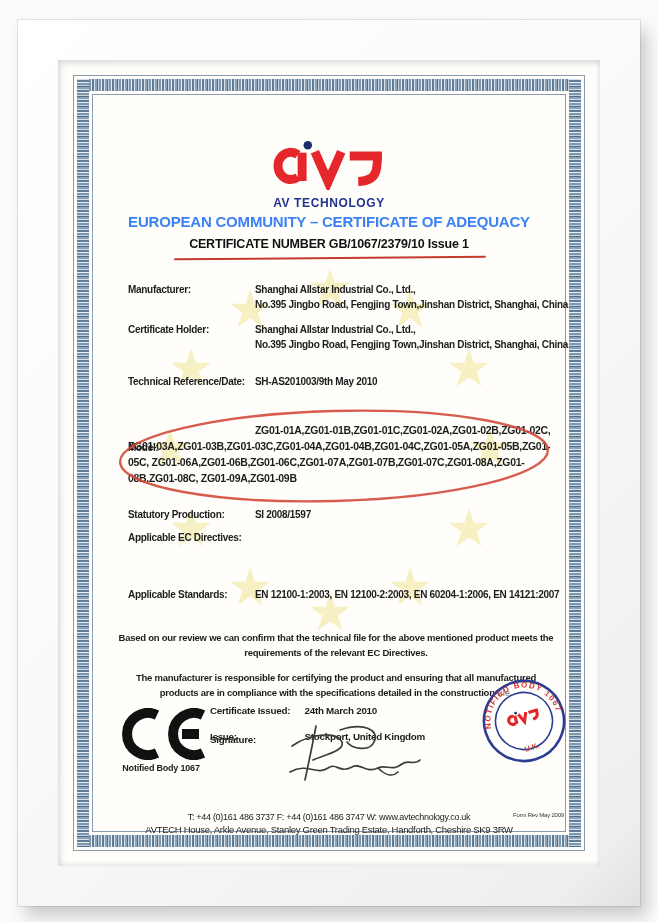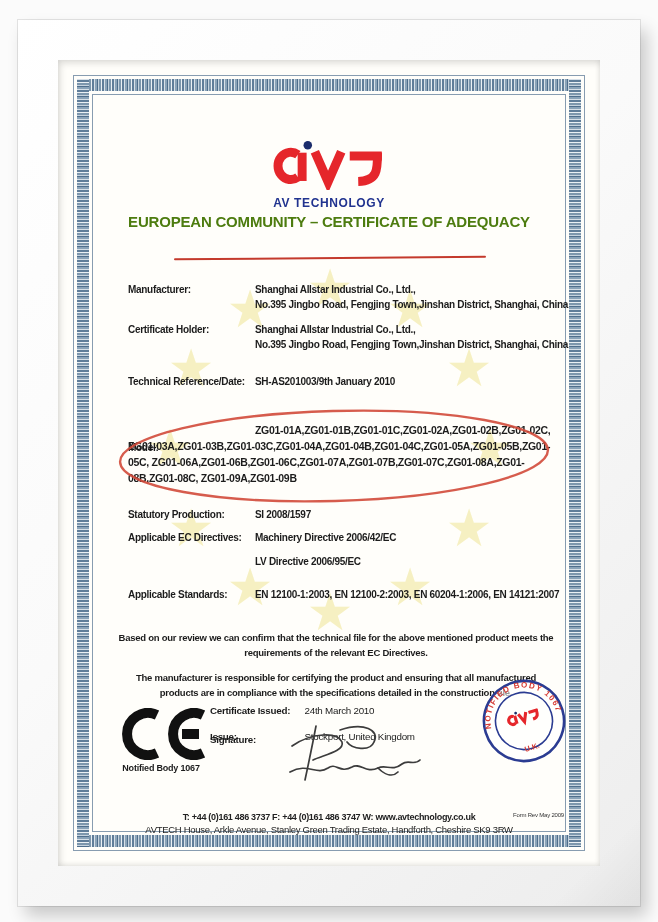--- a/index.html
+++ b/index.html
@@ -37,39 +37,39 @@
   .band.bottom{left:19px;right:19px;bottom:19px;height:12px;}
   .band.left{left:19px;top:19px;bottom:19px;width:12px;}
   .band.right{right:19px;top:19px;bottom:19px;width:12px;}
   
   .star{position:absolute;font-size:52px;line-height:1;color:#f5eeb9;opacity:.85;
         transform:translate(-50%,-50%);pointer-events:none;}
   
   .abs{position:absolute;}
   .center{left:0;right:0;text-align:center;}
   .brand-tag{font-size:12px;font-weight:700;color:#21338f;letter-spacing:.6px;}
-  .title{font-size:15px;font-weight:700;letter-spacing:-0.2px;color:#4d7c0f;}
+  .title{font-size:15px;font-weight:700;letter-spacing:-0.2px;color:#3b82f6;}
   .certnum{font-size:12.5px;font-weight:700;letter-spacing:-0.2px;color:#111;}
   .underline{position:absolute;height:2px;background:#c43a2c;transform:rotate(-0.5deg);border-radius:1px;}
   .row{position:absolute;left:70px;right:26px;display:flex;font-size:10px;letter-spacing:-0.3px;line-height:15px;}
   .row .label{width:127px;flex:none;font-weight:700;}
   .row .value{flex:1;font-weight:600;}
   .row .value.b{font-weight:700;}
   .model-block{position:absolute;left:70px;width:437px;font-size:10.5px;font-weight:700;
                letter-spacing:-0.3px;line-height:16px;}
   .model-block .label{position:absolute;left:0;top:18px;font-size:10px;font-weight:700;}
   .model-block .model-text{text-indent:127px;}
   .para{position:absolute;left:60px;right:46px;text-align:center;font-size:9.5px;
         font-weight:600;letter-spacing:-0.25px;line-height:15px;}
   .issue-row{position:absolute;left:152px;font-size:9.8px;letter-spacing:-0.25px;}
   .issue-row .ilabel{display:inline-block;width:92px;font-weight:700;}
-  .issue-row .ivalue{font-weight:400;}
+  .issue-row .ivalue{font-weight:700;}
   .nb-text{position:absolute;font-size:9px;font-weight:700;letter-spacing:-0.2px;text-align:center;}
   .footer1{font-size:9.5px;font-weight:500;letter-spacing:-0.3px;color:#222;margin-top:28px;}
-  .footer2{font-size:9px;font-weight:700;letter-spacing:-0.3px;color:#222;}
+  .footer2{font-size:9px;font-weight:400;letter-spacing:-0.3px;color:#222;}
   .formrev{position:absolute;font-size:6px;color:#333;letter-spacing:-0.2px;}
   .stamp{position:absolute;left:424px;top:619px;width:84px;height:84px;transform:rotate(-17deg);}
   svg text{font-family:"Liberation Sans", sans-serif;}
 </style>
 </head>
 <body>
 
 <div class="frame">
   <div class="paper">
 
@@ -101,63 +101,60 @@
           <path d="M55,14 L69,46 L83,14" stroke-linejoin="miter"></path>
           <path d="M92,18.5 L126,18.5"></path>
           <path d="M121.5,15 C121.5,33 121.5,45 101,45.5"></path>
         </g>
         <circle cx="47.5" cy="7" r="4.5" fill="#1b2c6b"></circle>
       </svg>
     </div>
     <div class="abs center brand-tag" style="top:136px">AV TECHNOLOGY</div>
 
     <div class="abs center title" style="top:153px">EUROPEAN COMMUNITY – CERTIFICATE OF ADEQUACY</div>
+    <div class="abs center certnum" style="top:177px">CERTIFICATE NUMBER GB/1067/2379/10 Issue 1</div>
     <div class="underline" style="left:116px;top:197px;width:312px"></div>
 
     <div class="row" style="top:222px">
       <div class="label">Manufacturer:</div>
       <div class="value">
         <div>Shanghai Allstar Industrial Co., Ltd.,</div>
         <div>No.395 Jingbo Road, Fengjing Town,Jinshan District, Shanghai, China</div>
       </div>
     </div>
 
     <div class="row" style="top:262px">
       <div class="label">Certificate Holder:</div>
       <div class="value">
         <div>Shanghai Allstar Industrial Co., Ltd.,</div>
         <div>No.395 Jingbo Road, Fengjing Town,Jinshan District, Shanghai, China</div>
       </div>
     </div>
 
     <div class="row" style="top:314px">
       <div class="label">Technical Reference/Date:</div>
-      <div class="value b">SH-AS201003/9th January 2010</div>
+      <div class="value b">SH-AS201003/9th May 2010</div>
     </div>
 
 
     <div class="model-block" style="top:362px">
       <span class="label">Model:</span>
       <div class="model-text">ZG01-01A,ZG01-01B,ZG01-01C,ZG01-02A,ZG01-02B,ZG01-02C, ZG01-03A,ZG01-03B,ZG01-03C,ZG01-04A,ZG01-04B,ZG01-04C,ZG01-05A,ZG01-05B,ZG01-05C, ZG01-06A,ZG01-06B,ZG01-06C,ZG01-07A,ZG01-07B,ZG01-07C,ZG01-08A,ZG01-08B,ZG01-08C, ZG01-09A,ZG01-09B</div>
     </div>
     <svg class="abs" style="left:58px;top:344px" width="436" height="104" viewBox="0 0 436 104">
       <ellipse cx="218" cy="52" rx="214" ry="45" fill="none" stroke="#d14a3a" stroke-width="2.4" transform="rotate(-1.6 218 52)" opacity="0.9"></ellipse>
     </svg>
 
     <div class="row" style="top:447px">
       <div class="label">Statutory Production:</div>
       <div class="value b">SI 2008/1597</div>
     </div>
 
     <div class="row" style="top:470px">
       <div class="label">Applicable EC Directives:</div>
-      <div class="value b">
-        <div>Machinery Directive 2006/42/EC</div>
-        <div style="margin-top:9px">LV Directive 2006/95/EC</div>
-      </div>
     </div>
 
     <div class="row" style="top:527px">
       <div class="label">Applicable Standards:</div>
       <div class="value b">EN 12100-1:2003, EN 12100-2:2003, EN 60204-1:2006, EN 14121:2007</div>
     </div>
 
     <div class="para" style="top:610px">The manufacturer is responsible for certifying the product and ensuring that all manufactured products are in compliance with the specifications detailed in the construction file.</div>
     <div class="para" style="top:570px">Based on our review we can confirm that the technical file for the above mentioned product meets the requirements of the relevant EC Directives.</div>
 

